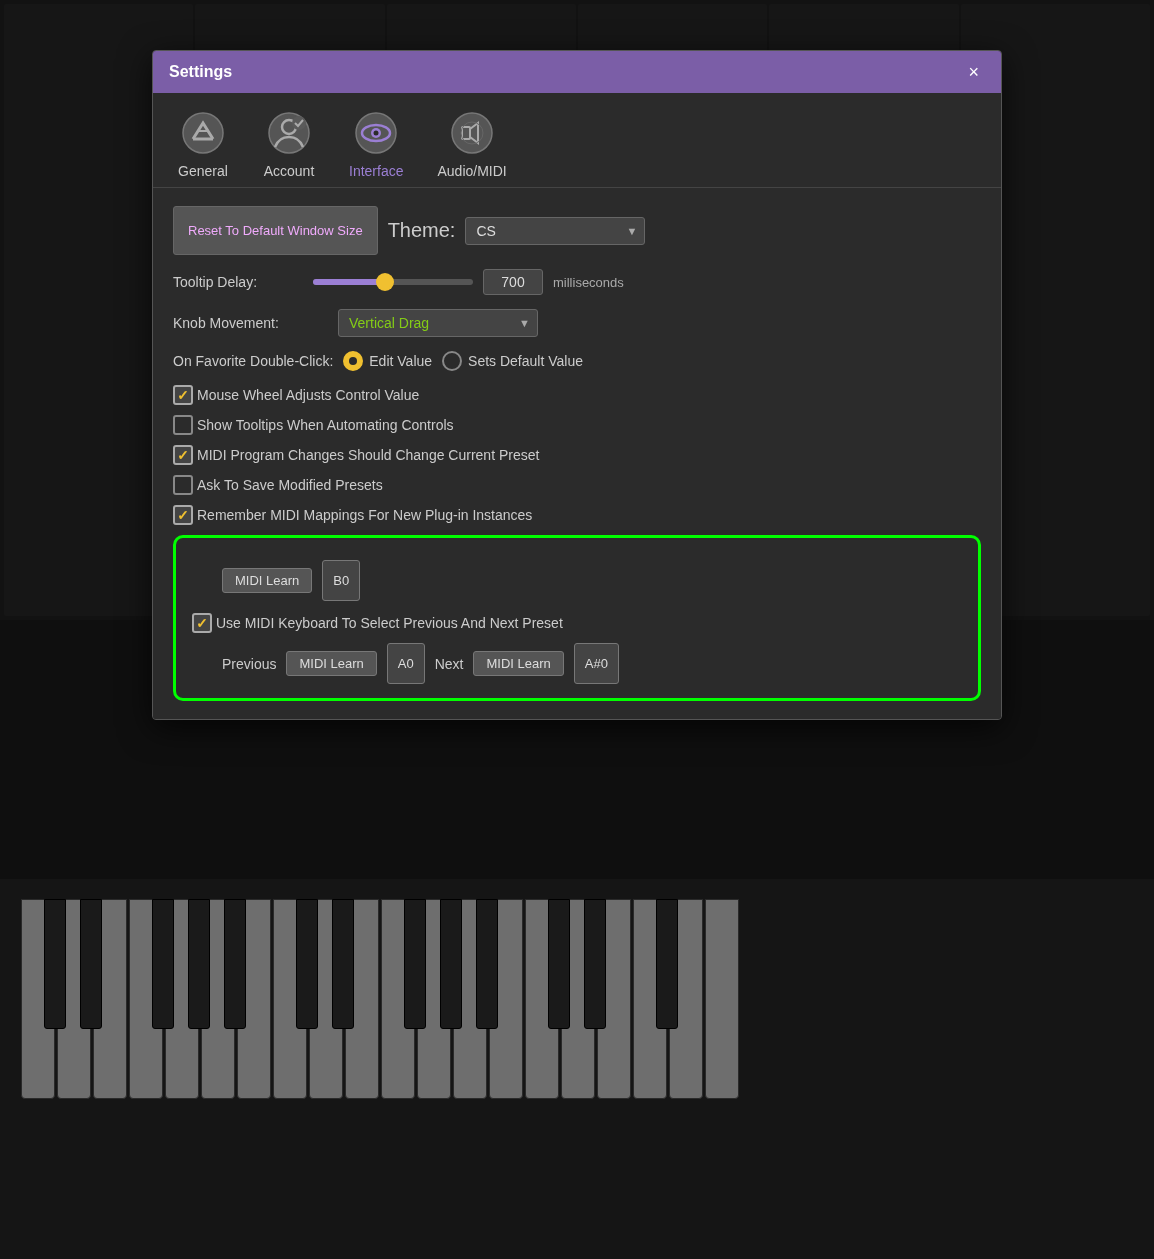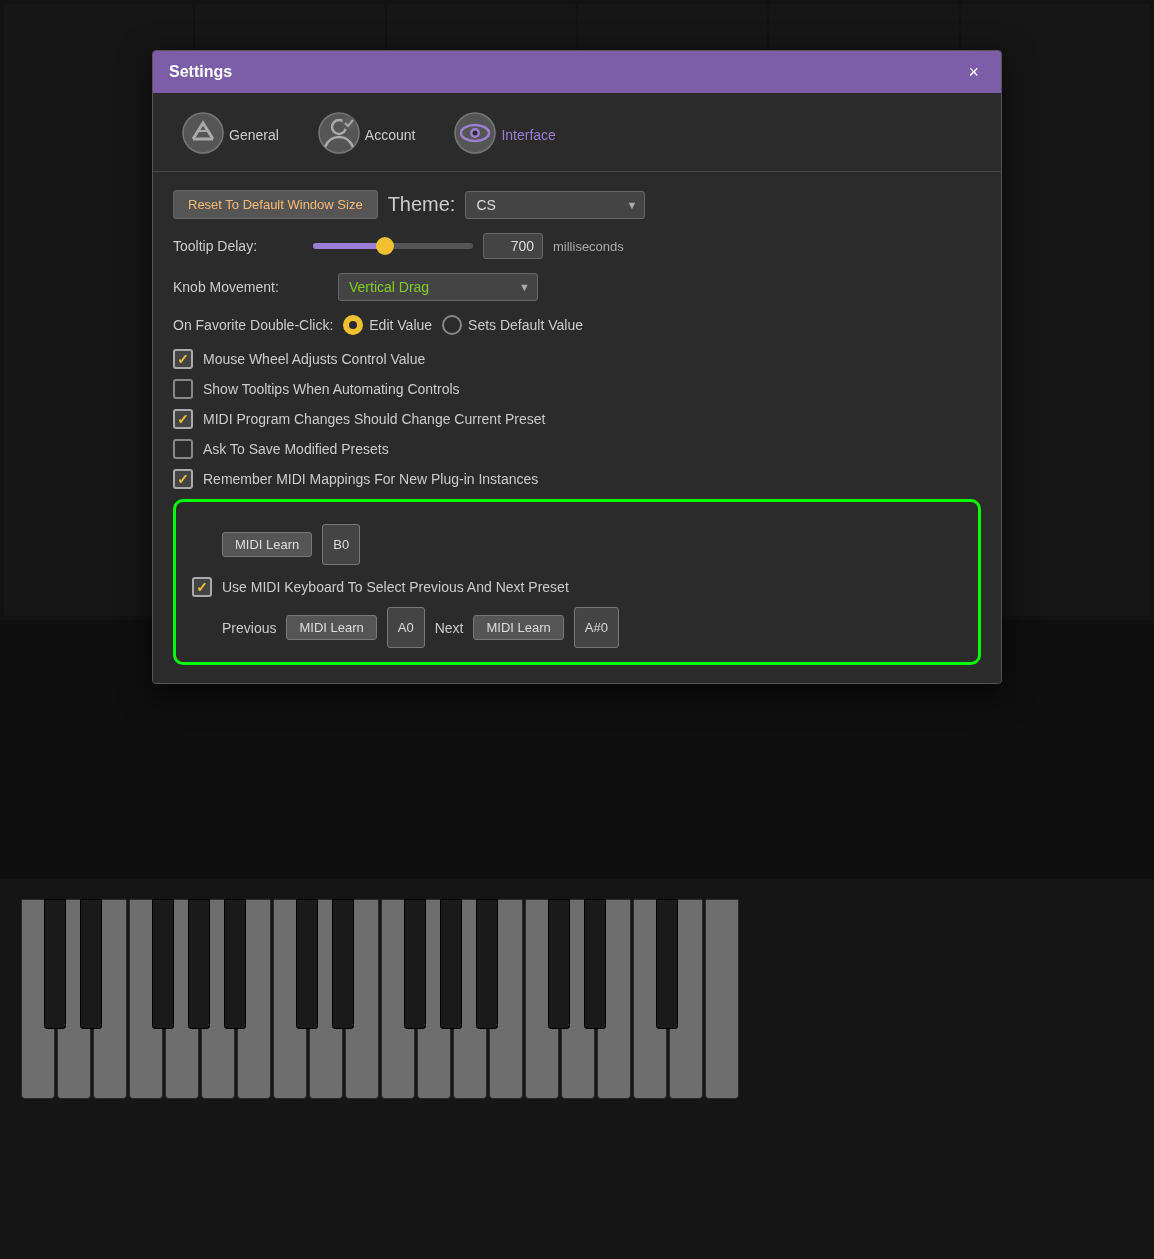--- a/index.html
+++ b/index.html
@@ -101,21 +101,21 @@
       background: #2b2b2b;
       display: flex;
       align-items: flex-end;
       padding: 8px 10px 0 10px;
       gap: 6px;
       border-bottom: 1px solid #444;
     }
 
     .tab-item {
       display: flex;
-      flex-direction: row;
+      flex-direction: column;
       align-items: center;
       padding: 6px 14px 8px 14px;
       cursor: pointer;
       color: #ccc;
       font-size: 14px;
       border-radius: 4px 4px 0 0;
     }
 
     .tab-item.active {
       color: #9b7fd4;
@@ -145,23 +145,23 @@
     .settings-row {
       display: flex;
       align-items: center;
       margin-bottom: 14px;
       gap: 10px;
     }
 
     
     .btn-gray {
       background: #555;
-      color: #fdba74;
+      color: #f0abfc;
       border: 1px solid #666;
-      padding: 6px 14px;
+      padding: 16px 14px;
       font-size: 13px;
       cursor: pointer;
       border-radius: 3px;
     }
 
     
     .theme-label {
       color: #ccc;
       font-size: 20px;
     }
@@ -222,21 +222,21 @@
       cursor: grab;
     }
 
     .number-input {
       background: #444;
       color: #ddd;
       border: 1px solid #666;
       padding: 4px 8px;
       font-size: 14px;
       width: 60px;
-      text-align: right;
+      text-align: center;
       border-radius: 3px;
     }
 
     .input-unit {
       color: #aaa;
       font-size: 13px;
     }
 
     
     .knob-dropdown {
@@ -284,21 +284,21 @@
 
     .radio-label {
       color: #ccc;
       font-size: 14px;
     }
 
     
     .checkbox-row {
       display: flex;
       align-items: center;
-      gap: 10px;
+      gap: 4px;
       margin-bottom: 10px;
       color: #ccc;
       font-size: 14px;
     }
 
     .checkbox-box {
       width: 20px;
       height: 20px;
       border: 2px solid #888;
       border-radius: 3px;
@@ -482,20 +482,32 @@
             <circle cx="24" cy="24" r="20" fill="#555" stroke="#777" stroke-width="1.5"></circle>
 
             <ellipse cx="24" cy="24" rx="14" ry="8" stroke="#9b7fd4" stroke-width="2.5" fill="none"></ellipse>
             <circle cx="24" cy="24" r="5" fill="#9b7fd4"></circle>
             <circle cx="24" cy="24" r="2.5" fill="#2b2b2b"></circle>
           </svg>
         </div>
         <span style="color:#9b7fd4;">Interface</span>
       </div>
 
+      <div class="tab-item">
+        <div class="tab-icon">
+          <svg viewBox="0 0 48 48" fill="none">
+            <circle cx="24" cy="24" r="20" fill="#555" stroke="#777" stroke-width="1.5"></circle>
+
+            <rect x="14" y="18" width="8" height="12" rx="1" stroke="#aaa" stroke-width="2" fill="none"></rect>
+            <path d="M22 20 L30 14 L30 34 L22 28" stroke="#aaa" stroke-width="2" fill="none"></path>
+            <circle cx="24" cy="24" r="11" stroke="#666" stroke-width="1"></circle>
+          </svg>
+        </div>
+        <span>Audio/MIDI</span>
+      </div>
     </div>
 
     <div class="settings-content">
 
       <div class="settings-row">
         <button class="btn-gray">Reset To Default Window Size</button>
         <span class="theme-label">Theme:</span>
         <div class="dropdown-wrapper">
           <select class="dropdown-select">
             <option>CS</option>

